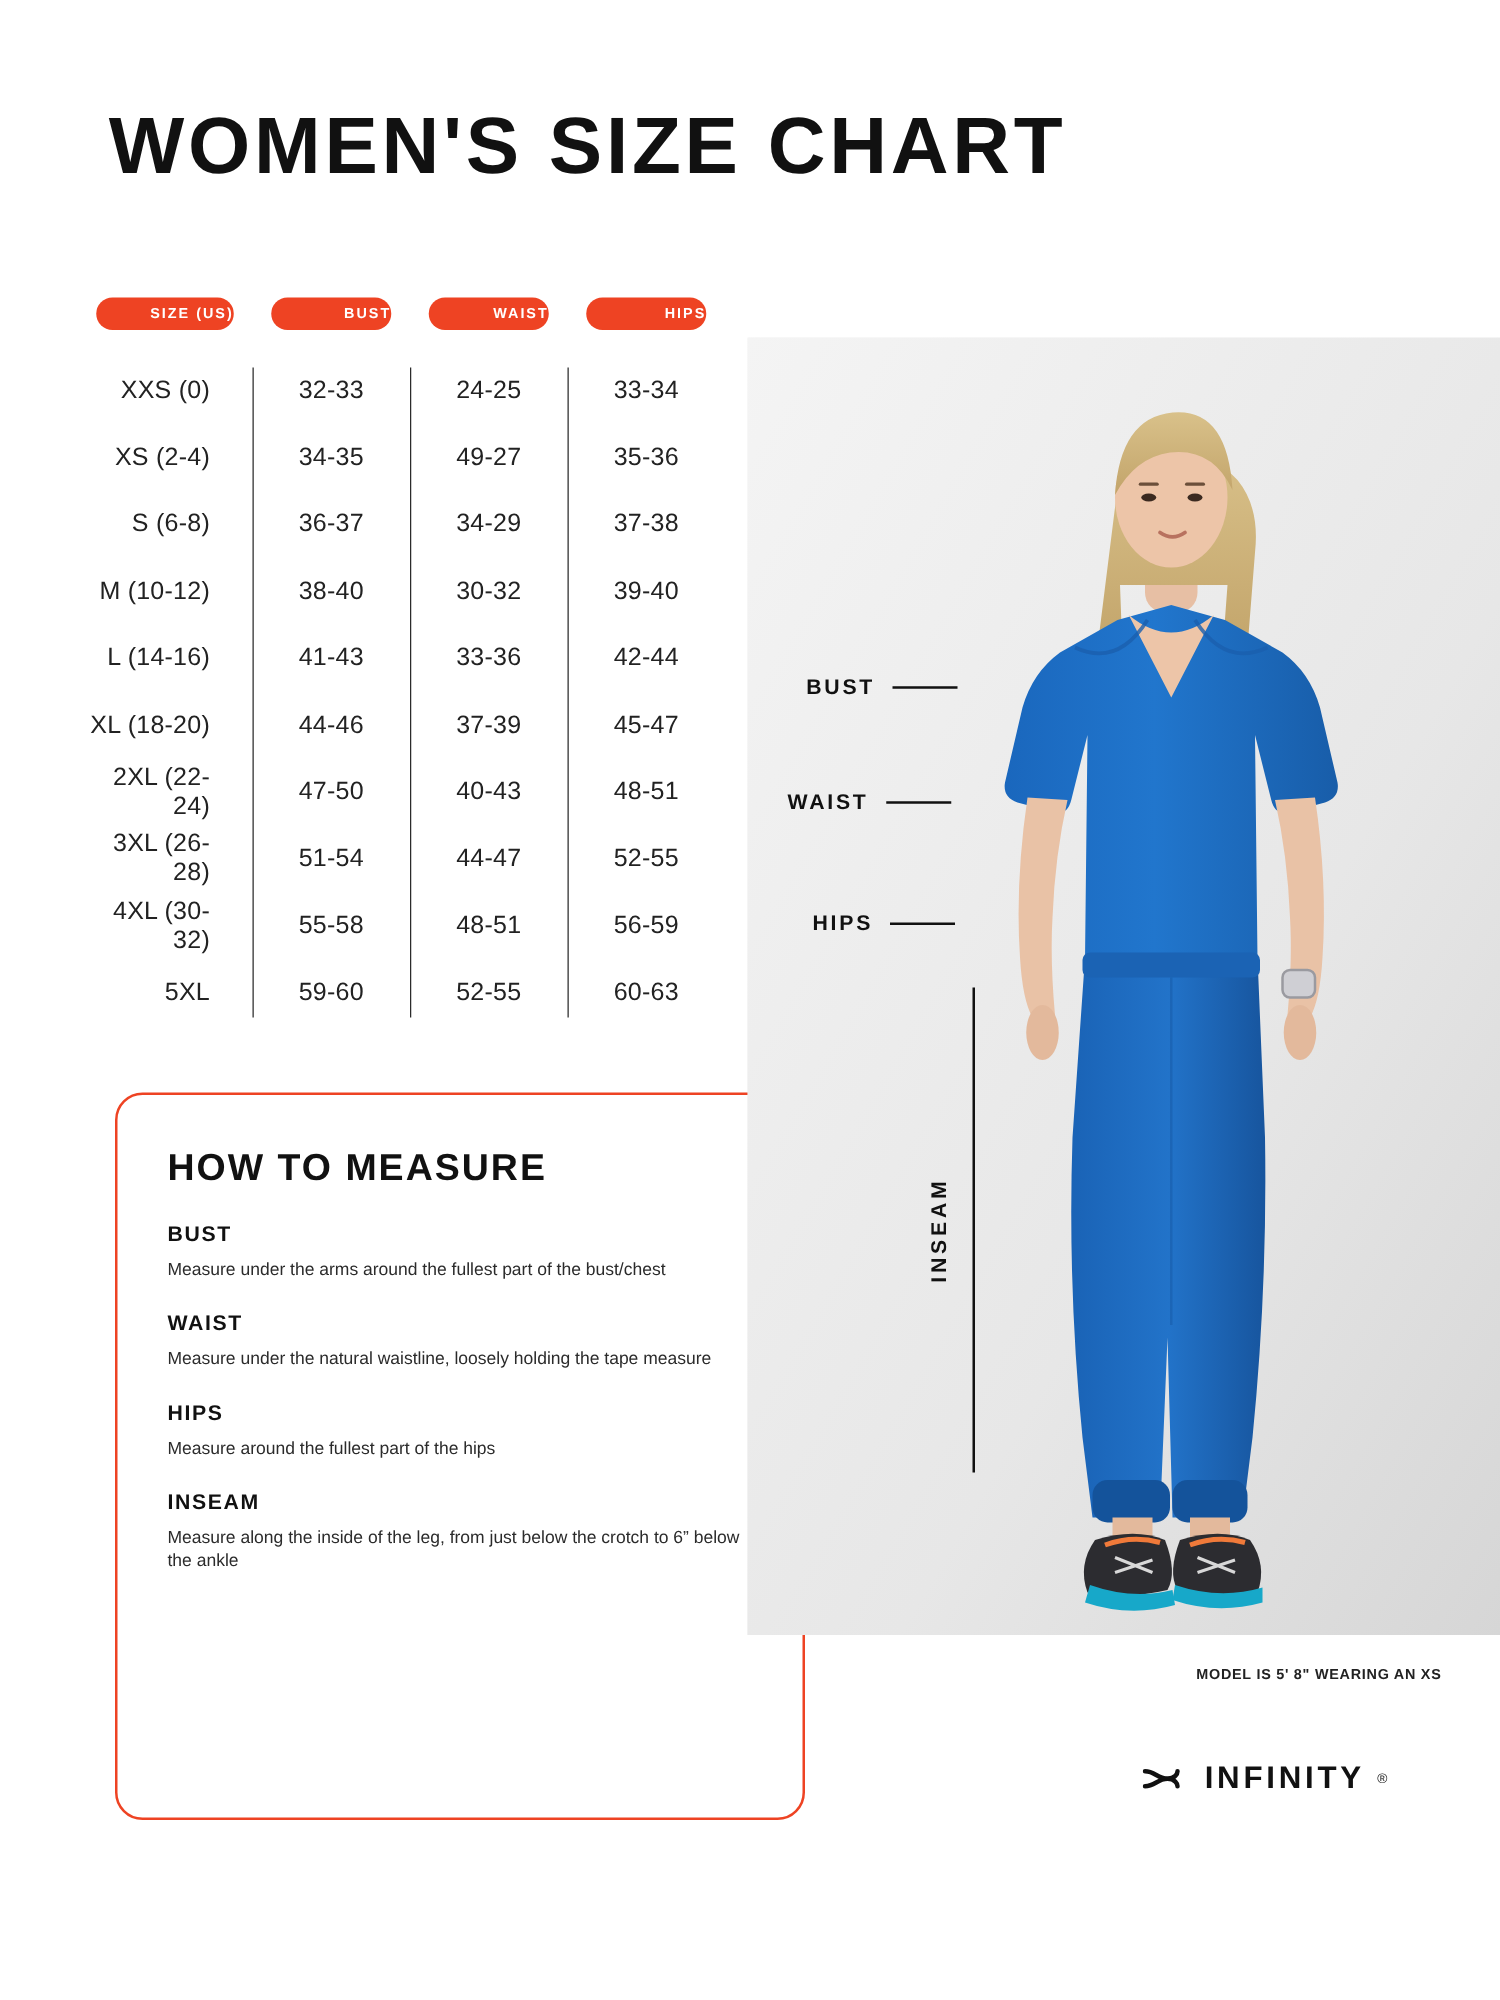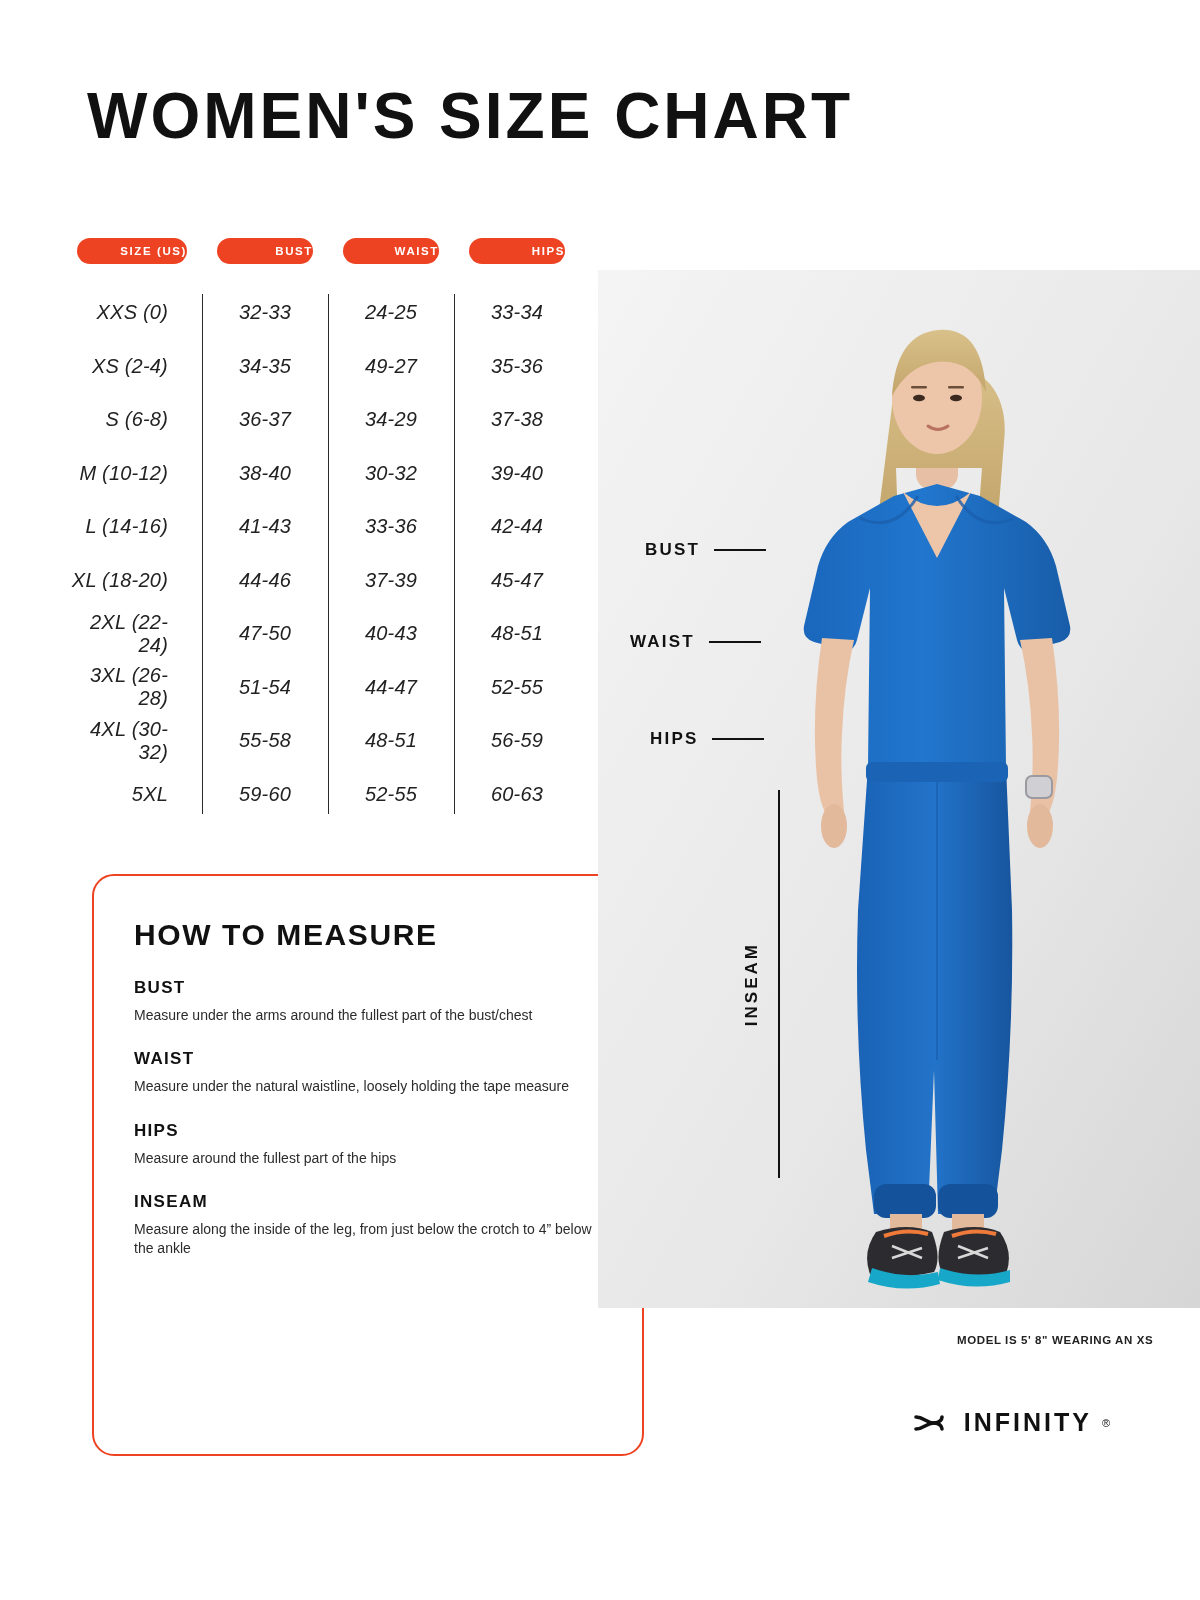--- a/index.html
+++ b/index.html
@@ -62,21 +62,21 @@
   }
   .c0 { width: 140px; }
   .c1 { width: 126px; }
   .c2 { width: 126px; }
   .c3 { width: 126px; }
   .head-cell.c0 .pill { width: 110px; }
   .head-cell.c1 .pill { width: 96px; }
   .head-cell.c2 .pill { width: 96px; }
   .head-cell.c3 .pill { width: 96px; }
 
-  .body-rows { position: relative; font-style: italic; }
+  .body-rows { position: relative; }
   .row {
     display: flex;
     align-items: center;
     height: 53.5px;
   }
   .cell {
     font-size: 20px;
     color: #222222;
     text-align: center;
     letter-spacing: 0.2px;
@@ -333,21 +333,21 @@
     <div class="measure-item">
       <h3>WAIST</h3>
       <p>Measure under the natural waistline, loosely holding the tape measure</p>
     </div>
     <div class="measure-item">
       <h3>HIPS</h3>
       <p>Measure around the fullest part of the hips</p>
     </div>
     <div class="measure-item">
       <h3>INSEAM</h3>
-      <p>Measure along the inside of the leg, from just below the crotch to 4” below the ankle</p>
+      <p>Measure along the inside of the leg, from just below the crotch to 6” below the ankle</p>
     </div>
   </div>
 
   <div class="photo-panel">
     <div class="ghost-text">SIZE CHART</div>
 
     <svg class="model" viewBox="0 0 602 1038" xmlns="http://www.w3.org/2000/svg">
       <defs>
         <linearGradient id="bg" x1="0" y1="0" x2="1" y2="1">
           <stop offset="0%" stop-color="#f4f4f4"></stop>

